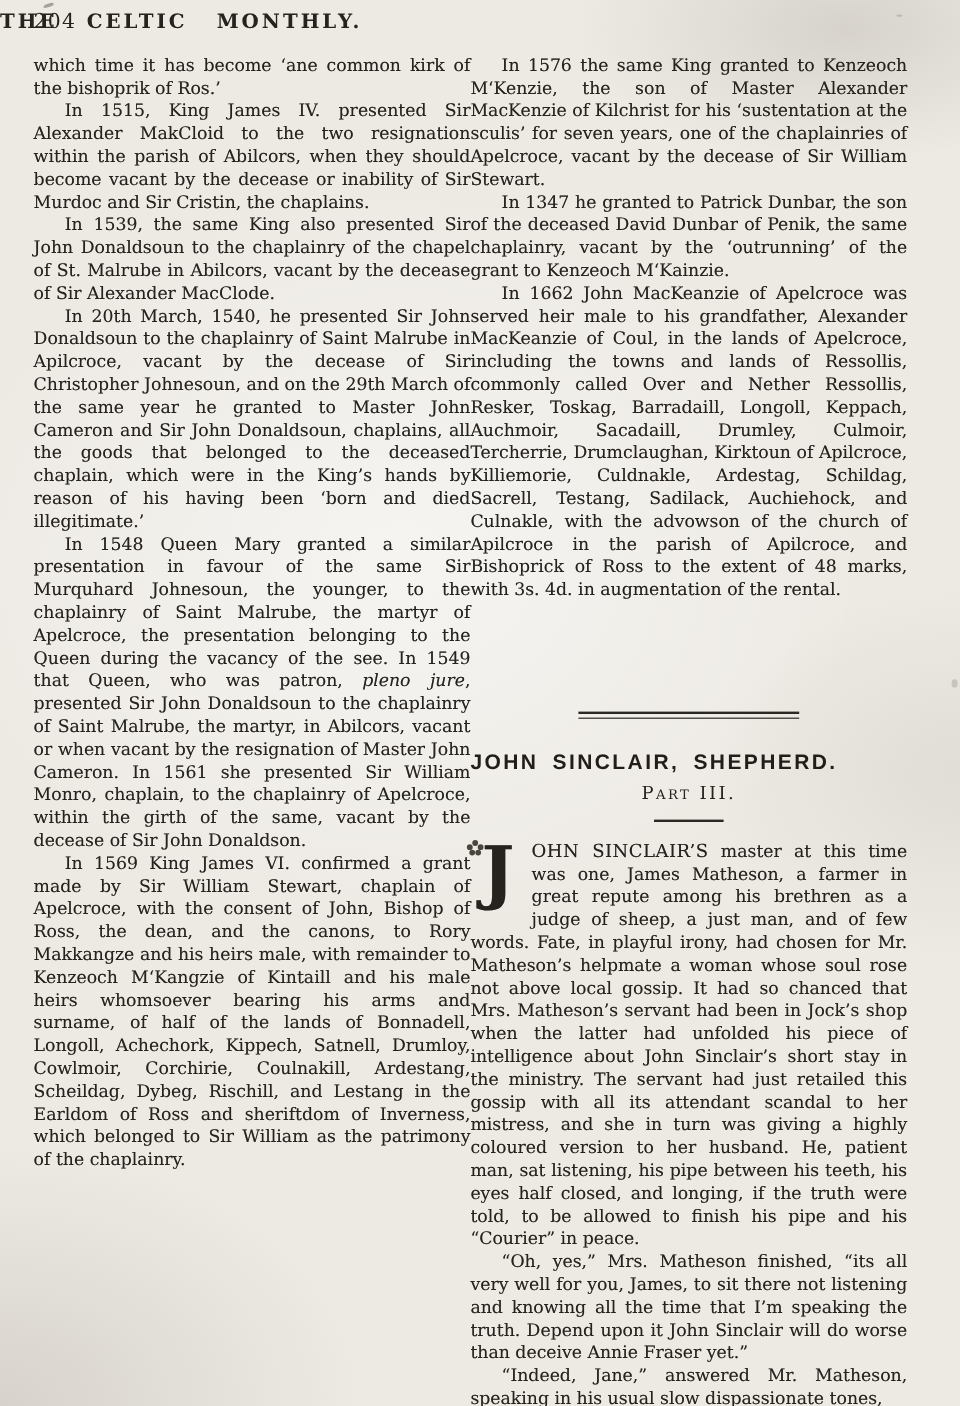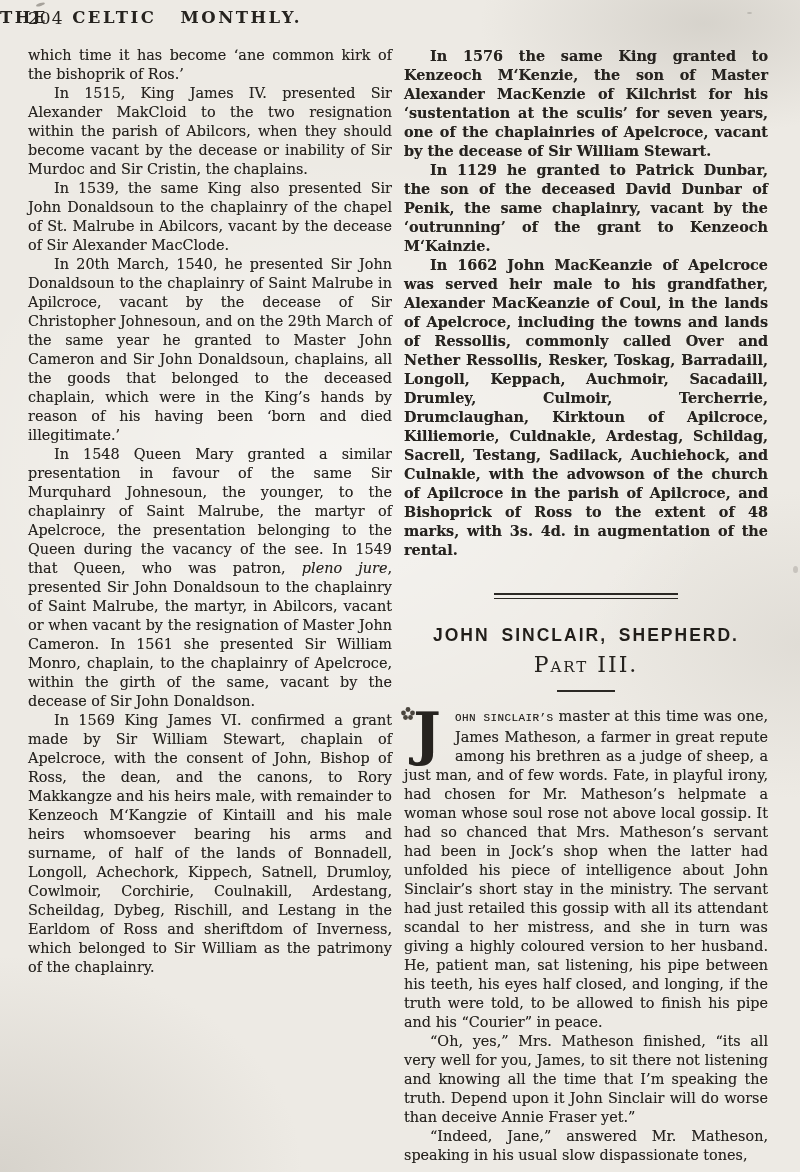--- a/index.html
+++ b/index.html
@@ -29,60 +29,59 @@
     font-size:17px;letter-spacing:1px;
   }
   .journal-title{
     text-align:left;
     font-size:16.5px;font-weight:bold;
     letter-spacing:2.5px;word-spacing:16px;
   }
 
   .columns{
     position:absolute;top:46px;left:28px;right:28px;bottom:0;
-    display:flex;gap:12px;
+    display:flex;gap:0;
   }
   .col{width:364px;}
 
   .para{
     margin:0;
     font-size:14.4px;
     line-height:19px;
     text-align:justify;
     text-indent:26px;
     text-shadow:0 0 0.4px rgba(20,18,15,0.4);
   }
   .para.noindent{text-indent:0;}
   .it{font-style:italic;}
 
-  .rc-top{min-height:545px;font-weight:bold;}
+  .rc-top{min-height:545px;}
 
   .rule-double{
     width:184px;height:3px;
     margin:2px auto 0 auto;
     border-top:2px solid #2b2824;
     border-bottom:1px solid #2b2824;
   }
   .section-title{
     margin:26px 0 0 0;
-    text-align:center;
     font-family:"Liberation Sans", sans-serif;
     font-weight:bold;
     font-size:17.5px;
     letter-spacing:2px;
     word-spacing:5px;
     color:#211e1a;
   }
   .section-subtitle{
     margin:6px 0 0 0;
     text-align:center;
     font-family:"DejaVu Serif", serif;
     font-weight:normal;
     font-variant:small-caps;
-    font-size:22px;
+    font-size:15px;
     letter-spacing:2px;
   }
   .rule-short{
     width:58px;height:2px;
     margin:13px auto 0 auto;
     background:#2b2824;
   }
   .opening{margin-top:15px;}
 
   .dropcap{
@@ -92,21 +91,21 @@
     margin:2px 5px 0 0;
   }
   .dropcap .letter{
     display:block;
     font-size:58px;line-height:50px;
     font-weight:bold;
     font-family:"DejaVu Serif", serif;
     text-align:center;
   }
   .dropcap svg{position:absolute;top:-3px;left:-4px;}
-  .lead-caps{font-size:11px;letter-spacing:0.4px;font-family:Liberation Mono, monospace;}
+  .lead-caps{font-size:15px;letter-spacing:0.4px;}
 </style>
 </head>
 <body>
 
 <div class="page">
   <div class="speck s1"></div>
   <div class="speck s2"></div>
   <div class="speck s3"></div>
 
   <div class="header">
@@ -121,21 +120,21 @@
       <p class="para">In 1515, King James IV. presented Sir Alexander MakCloid to the two resignation within the parish of Abilcors, when they should become vacant by the decease or inability of Sir Murdoc and Sir Cristin, the chaplains.</p>
       <p class="para">In 1539, the same King also presented Sir John Donaldsoun to the chaplainry of the chapel of St. Malrube in Abilcors, vacant by the decease of Sir Alexander MacClode.</p>
       <p class="para">In 20th March, 1540, he presented Sir John Donaldsoun to the chaplainry of Saint Malrube in Apilcroce, vacant by the decease of Sir Christopher Johnesoun, and on the 29th March of the same year he granted to Master John Cameron and Sir John Donaldsoun, chaplains, all the goods that belonged to the deceased chaplain, which were in the King’s hands by reason of his having been ‘born and died illegitimate.’</p>
       <p class="para"><span>In 1548 Queen Mary granted a similar presentation in favour of the same Sir Murquhard Johnesoun, the younger, to the chaplainry of Saint Malrube, the martyr of Apelcroce, the presentation belonging to the Queen during the vacancy of the see. In 1549 that Queen, who was patron, </span><i class="it">pleno jure</i><span>, presented Sir John Donaldsoun to the chaplainry of Saint Malrube, the martyr, in Abilcors, vacant or when vacant by the resignation of Master John Cameron. In 1561 she presented Sir William Monro, chaplain, to the chaplainry of Apelcroce, within the girth of the same, vacant by the decease of Sir John Donaldson.</span></p>
       <p class="para">In 1569 King James VI. confirmed a grant made by Sir William Stewart, chaplain of Apelcroce, with the consent of John, Bishop of Ross, the dean, and the canons, to Rory Makkangze and his heirs male, with remainder to Kenzeoch M‘Kangzie of Kintaill and his male heirs whomsoever bearing his arms and surname, of half of the lands of Bonnadell, Longoll, Achechork, Kippech, Satnell, Drumloy, Cowlmoir, Corchirie, Coulnakill, Ardestang, Scheildag, Dybeg, Rischill, and Lestang in the Earldom of Ross and sheriftdom of Inverness, which belonged to Sir William as the patrimony of the chaplainry.</p>
     </div>
 
     <div class="col">
       <div class="rc-top">
         <p class="para">In 1576 the same King granted to Kenzeoch M‘Kenzie, the son of Master Alexander MacKenzie of Kilchrist for his ‘sustentation at the sculis’ for seven years, one of the chaplainries of Apelcroce, vacant by the decease of Sir William Stewart.</p>
-        <p class="para">In 1129 he granted to Patrick Dunbar, the son of the deceased David Dunbar of Penik, the same chaplainry, vacant by the ‘outrunning’ of the grant to Kenzeoch M‘Kainzie.</p>
+        <p class="para">In 1347 he granted to Patrick Dunbar, the son of the deceased David Dunbar of Penik, the same chaplainry, vacant by the ‘outrunning’ of the grant to Kenzeoch M‘Kainzie.</p>
         <p class="para">In 1662 John MacKeanzie of Apelcroce was served heir male to his grandfather, Alexander MacKeanzie of Coul, in the lands of Apelcroce, including the towns and lands of Ressollis, commonly called Over and Nether Ressollis, Resker, Toskag, Barradaill, Longoll, Keppach, Auchmoir, Sacadaill, Drumley, Culmoir, Tercherrie, Drumclaughan, Kirktoun of Apilcroce, Killiemorie, Culdnakle, Ardestag, Schildag, Sacrell, Testang, Sadilack, Auchiehock, and Culnakle, with the advowson of the church of Apilcroce in the parish of Apilcroce, and Bishoprick of Ross to the extent of 48 marks, with 3s. 4d. in augmentation of the rental.</p>
       </div>
 
       <div class="rule-double"></div>
 
       <h2 class="section-title">JOHN SINCLAIR, SHEPHERD.</h2>
       <h3 class="section-subtitle">Part III.</h3>
       <div class="rule-short"></div>
 
       <p class="para noindent opening">

